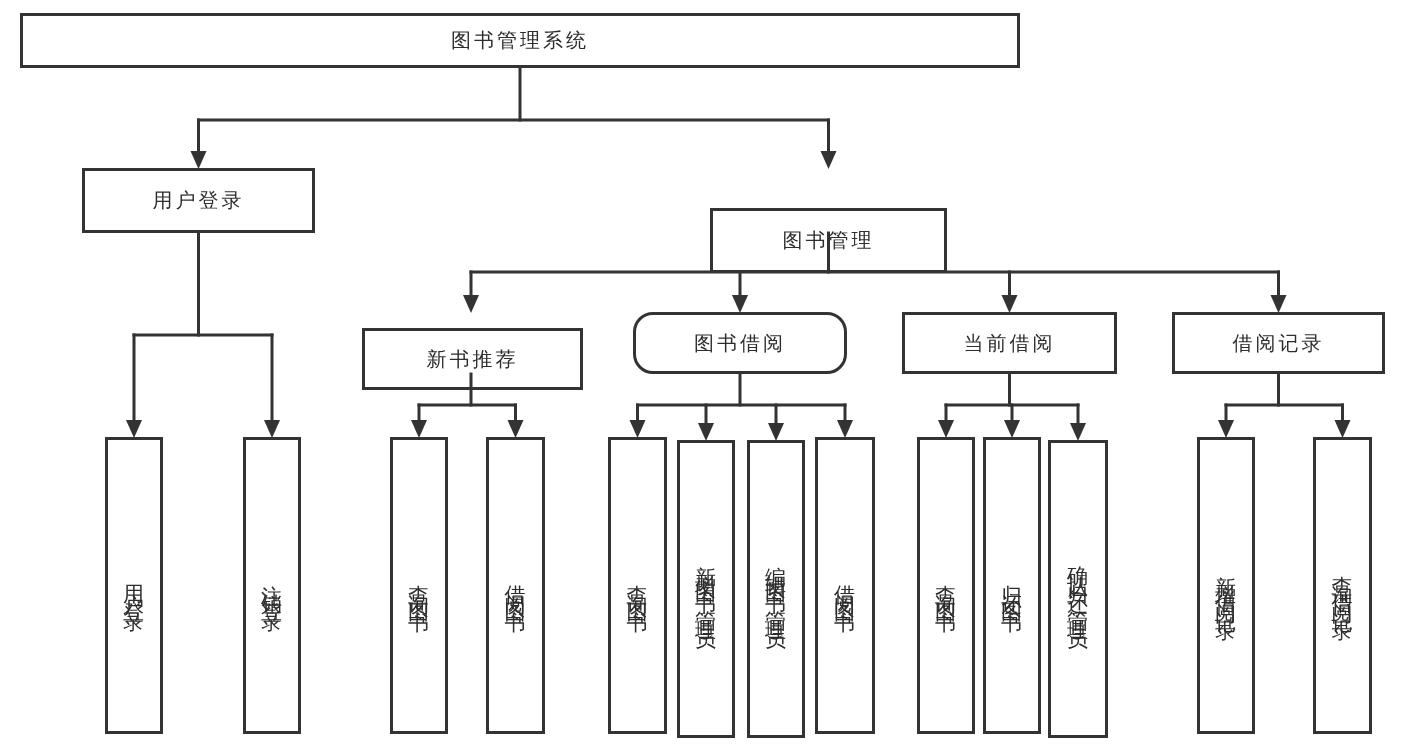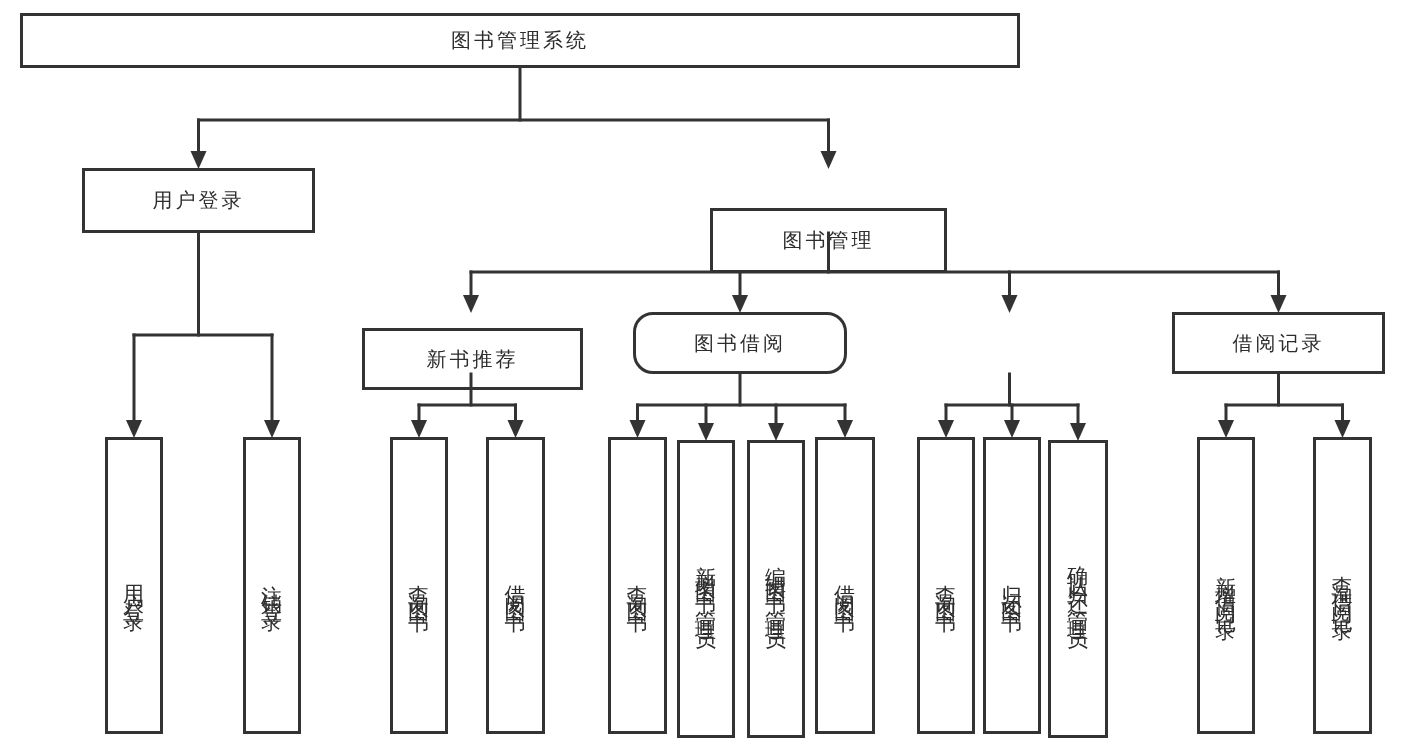--- a/index.html
+++ b/index.html
@@ -112,20 +112,21 @@
       <polygon points="1218,420 1234,420 1226,438" fill="#333333"></polygon>
       <line x1="1342.5" y1="405" x2="1342.5" y2="421" stroke="#333333" stroke-width="3" stroke-linecap="square"></line>
       <polygon points="1334.5,420 1350.5,420 1342.5,438" fill="#333333"></polygon>
     </svg>
 
 <div class="node h" style="left: 20px; top: 13px; width: 1000px; height: 55px;">图书管理系统</div>
     <div class="node h" style="left: 82px; top: 168px; width: 233px; height: 65px;">用户登录</div>
     <div class="node h" style="left: 710px; top: 168px; width: 237px; height: 65px; margin-top: 40px;">图书管理</div>
     <div class="node h" style="left: 362px; top: 328px; width: 221px; height: 62px;">新书推荐</div>
     <div class="node h" style="left: 633px; top: 312px; width: 214px; height: 62px; border-radius: 20px;">图书借阅</div>
+    <div class="node h" style="left: 902px; top: 312px; width: 215px; height: 62px;">当前借阅</div>
     <div class="node h" style="left: 1172px; top: 312px; width: 213px; height: 62px;">借阅记录</div>
     <div class="node v" style="left: 105px; top: 437px; width: 58px; height: 297px;">用户登录</div>
     <div class="node v" style="left: 243px; top: 437px; width: 58px; height: 297px;">注销登录</div>
     <div class="node v" style="left: 390px; top: 437px; width: 58px; height: 297px;">查询图书</div>
     <div class="node v" style="left: 486px; top: 437px; width: 59px; height: 297px;">借阅图书</div>
     <div class="node v" style="left: 608px; top: 437px; width: 59px; height: 297px;">查询图书</div>
     <div class="node v" style="left: 677px; top: 440px; width: 58px; height: 298px;">新增图书（管理员）</div>
     <div class="node v" style="left: 747px; top: 440px; width: 58px; height: 298px;">编辑图书（管理员）</div>
     <div class="node v" style="left: 815px; top: 437px; width: 60px; height: 297px;">借阅图书</div>
     <div class="node v" style="left: 917px; top: 437px; width: 58px; height: 297px;">查询图书</div>

